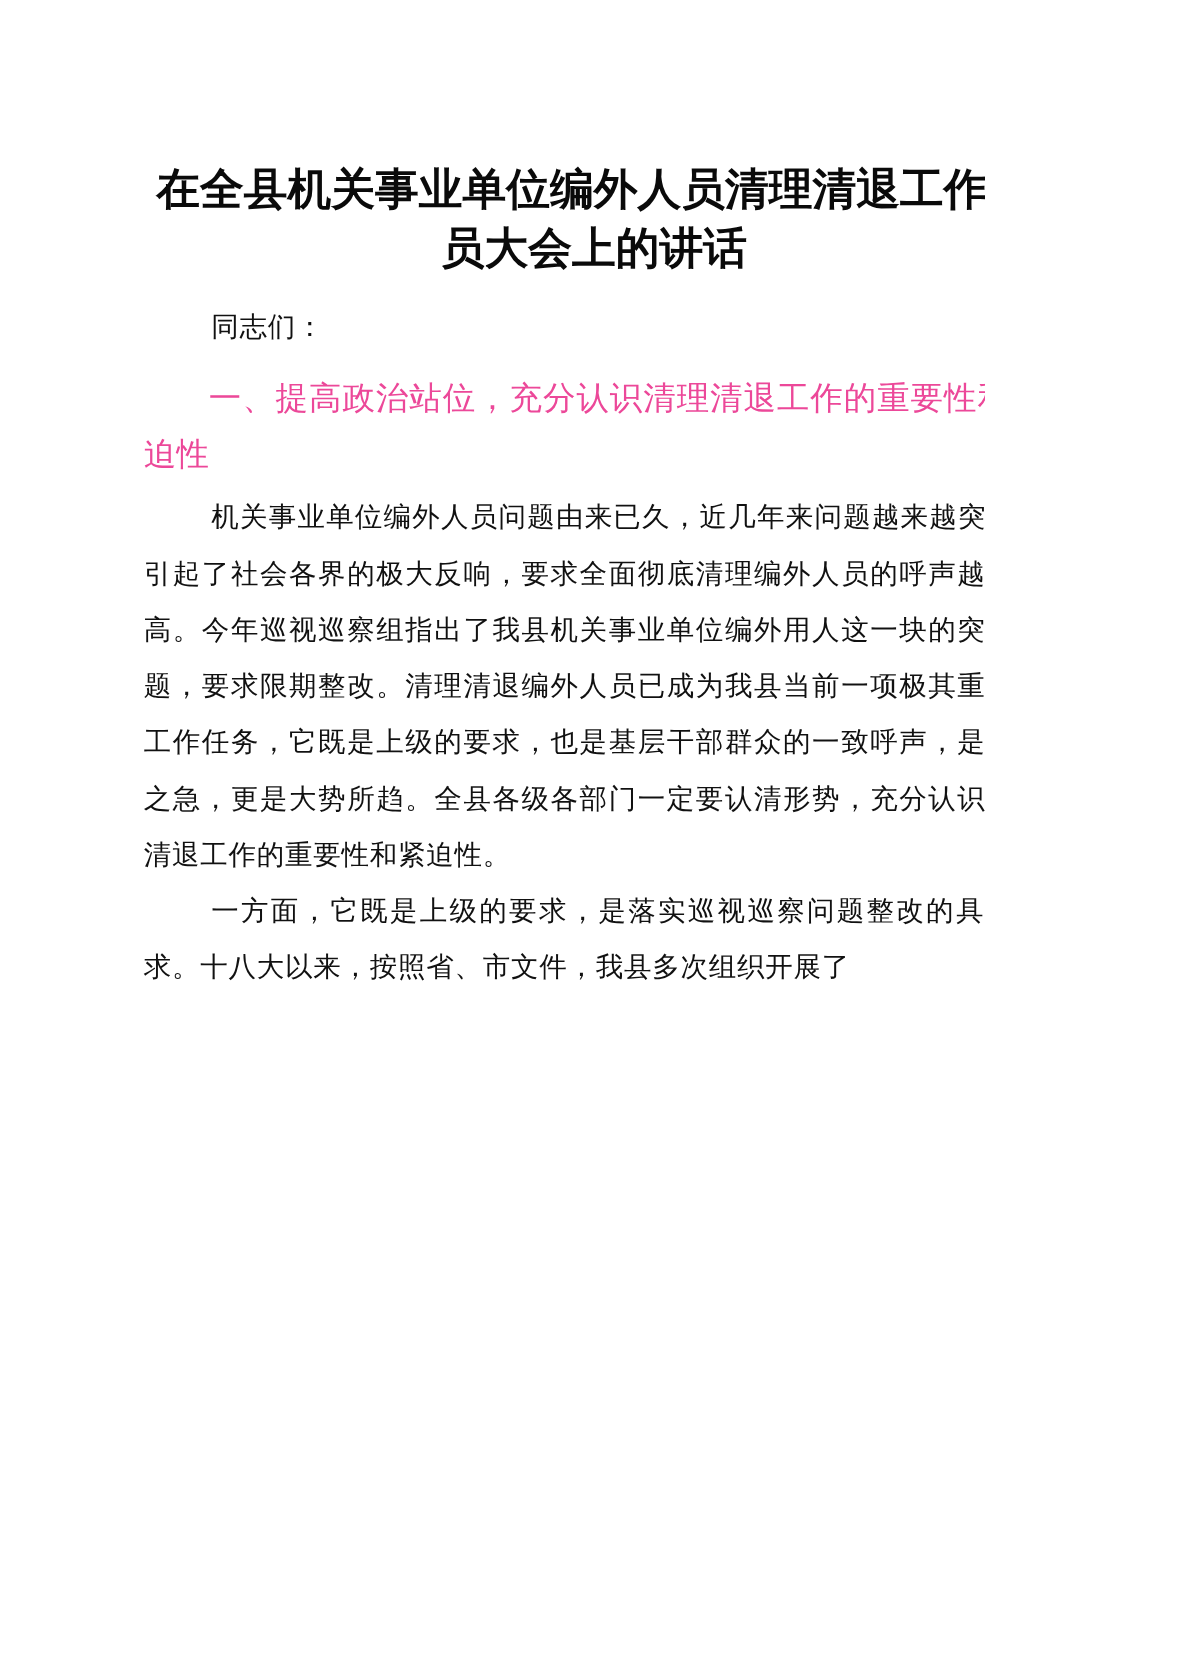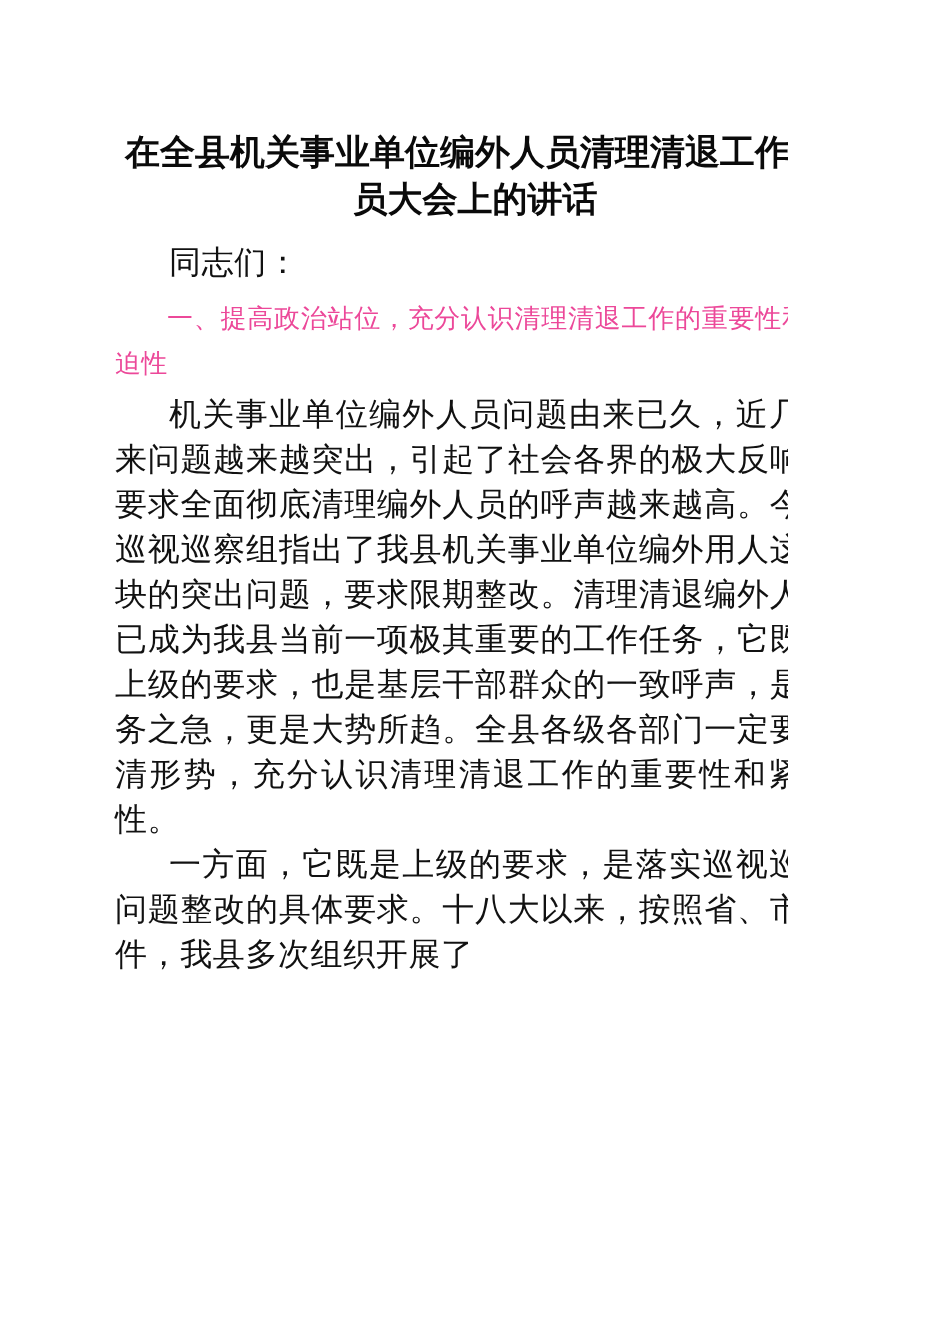--- a/index.html
+++ b/index.html
@@ -42,21 +42,21 @@
     text-align: center;
     letter-spacing: 0px;
     margin: 0 0 18px 0;
     color: #0a0a0a;
     padding: 0 2px;
   }
 
   
   .para {
     font-family: "DejaVu Serif", "Liberation Serif", serif;
-    font-size: 32px;
+    font-size: 22px;
     line-height: 45px;
     text-align: justify;
     text-justify: inter-ideograph;
     letter-spacing: 0.6px;
     margin: 0;
     color: #111111;
     font-weight: 400;
   }
 
   .para.indent {

